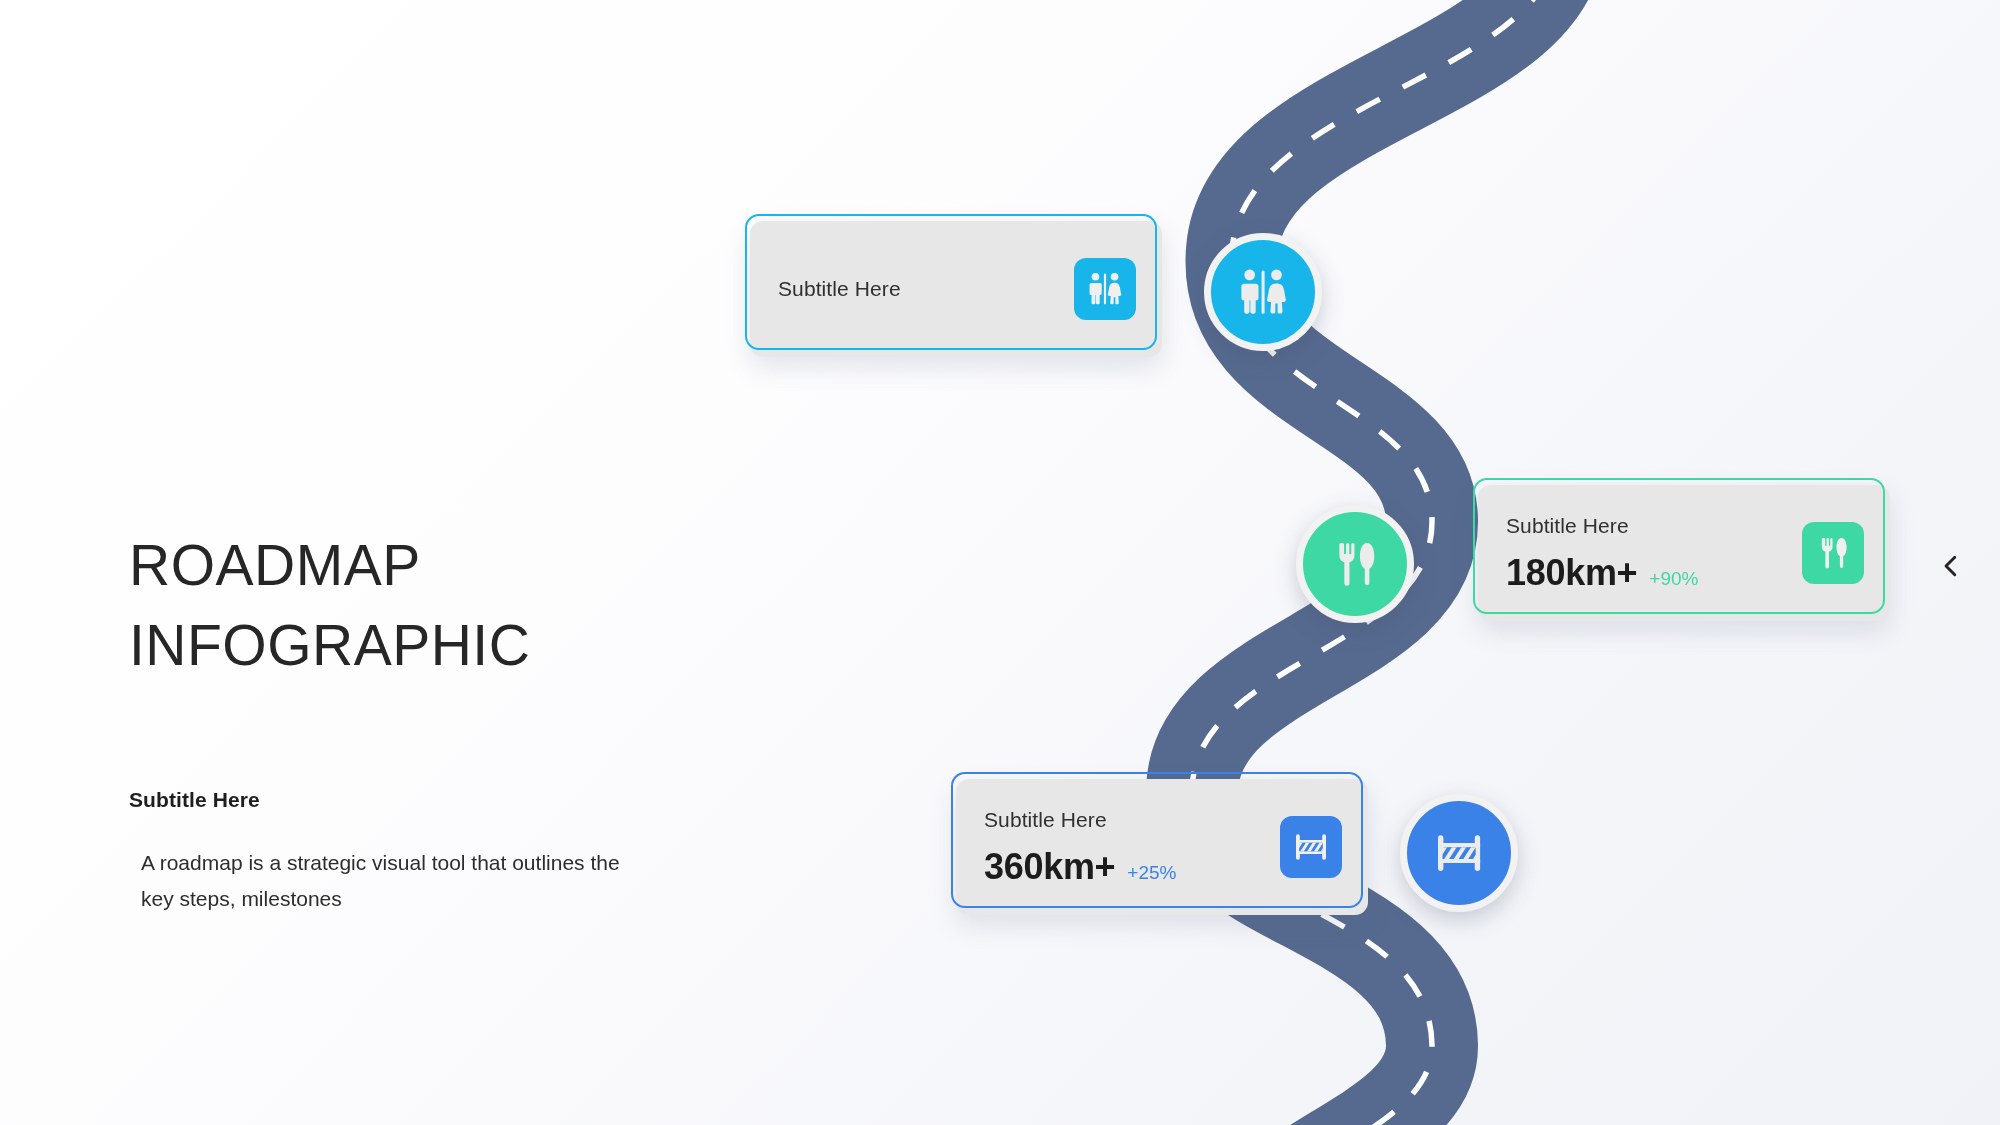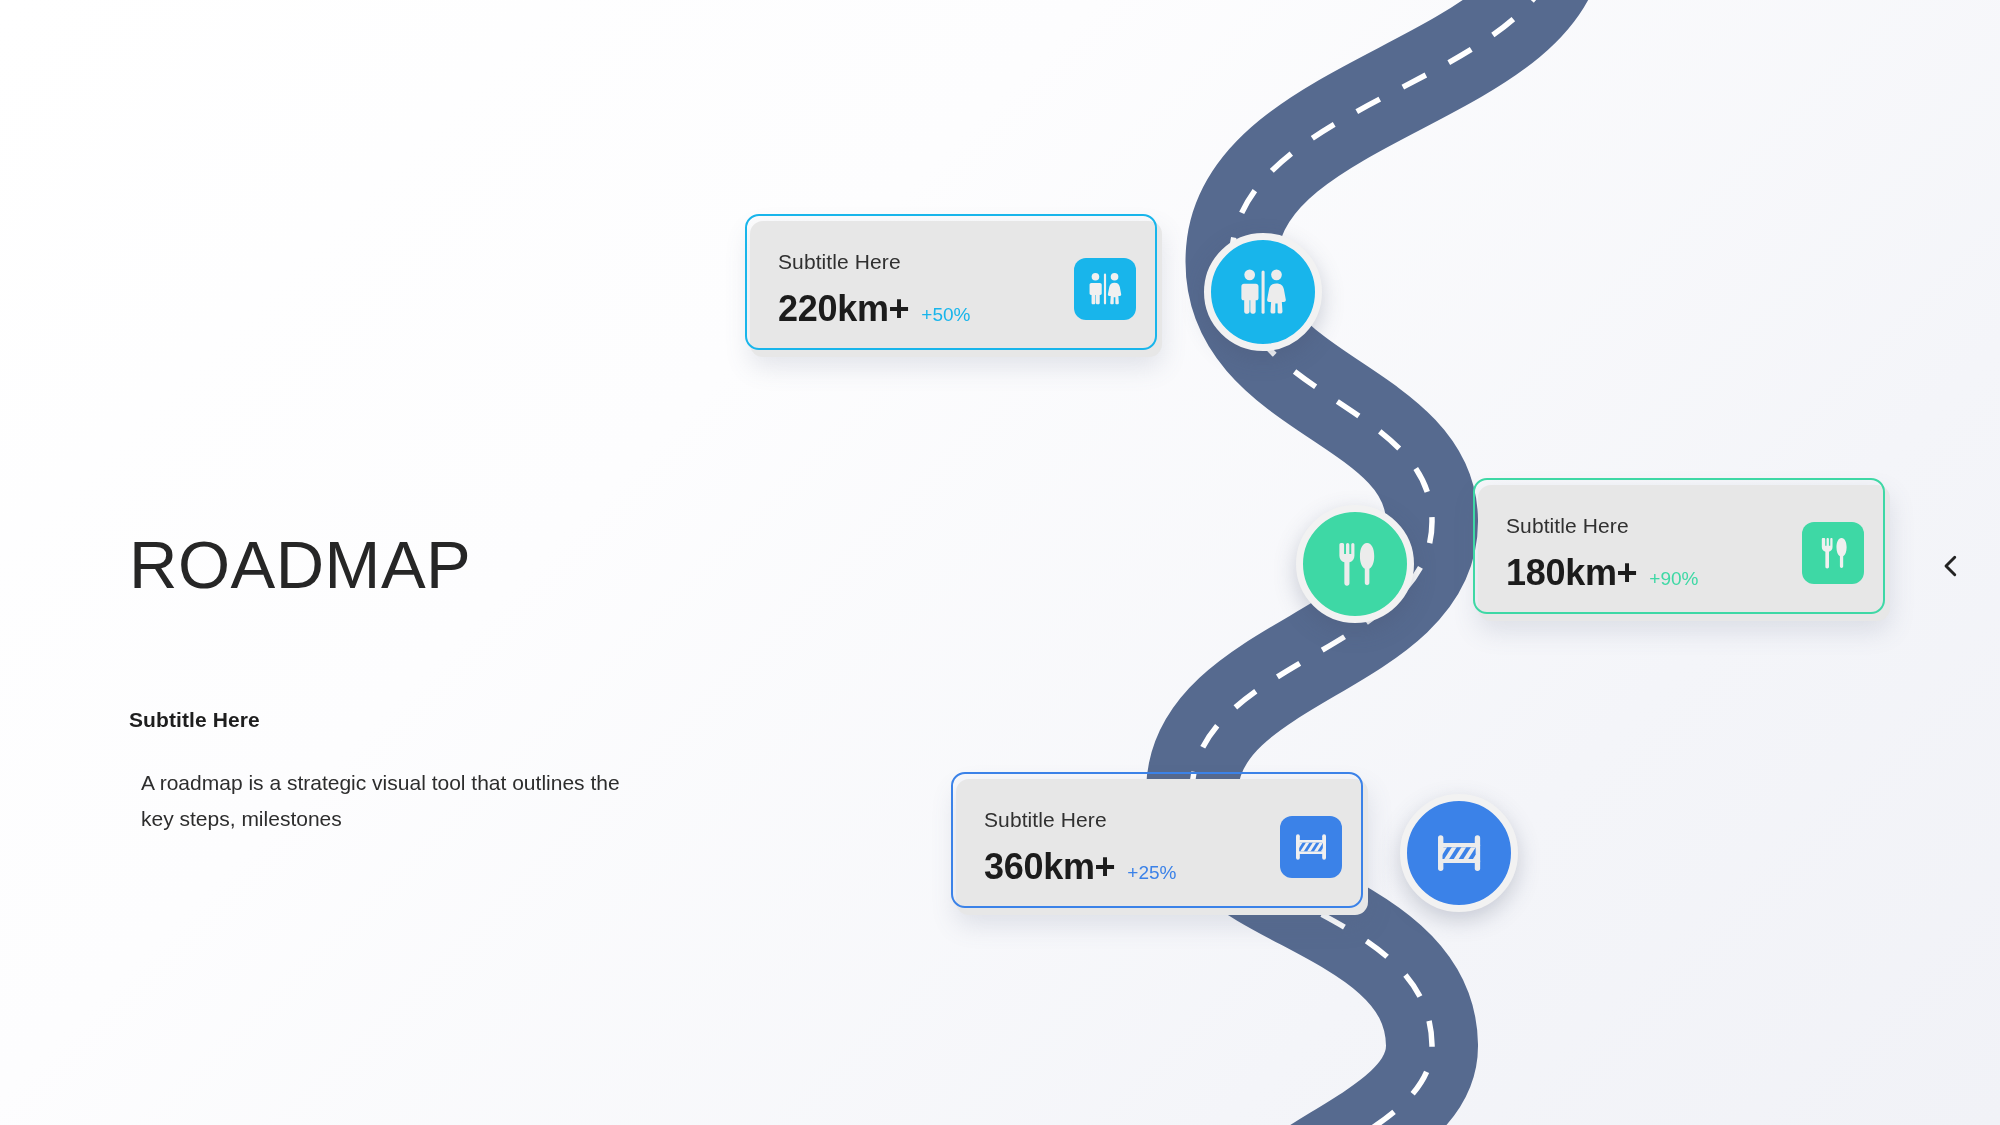--- a/index.html
+++ b/index.html
@@ -9,21 +9,21 @@
     font-family:"Liberation Sans","DejaVu Sans",sans-serif;
     -webkit-font-smoothing:antialiased;
   }
 
   
   #road-layer{position:absolute;inset:0;width:2000px;height:1125px;}
 
   
   #left-panel{position:absolute;left:129px;top:525px;width:640px;}
   #page-title{
-    font-size:67px;line-height:80px;font-weight:400;color:#262626;
+    font-size:57px;line-height:80px;font-weight:400;color:#262626;
     letter-spacing:.5px;margin:0;
   }
   #left-subtitle{
     margin:0;padding-top:103px;
     font-size:21px;font-weight:700;color:#1e1e1e;letter-spacing:.1px;
   }
   #left-body{
     margin:12px;padding-top:21px;
     font-size:21px;line-height:36px;font-weight:400;color:#2d2d2d;
     max-width:500px;
@@ -91,35 +91,31 @@
          C 1220 395, 1430 400, 1432 520
          C 1434 650, 1195 660, 1192 790
          C 1189 905, 1430 905, 1432 1045
          C 1433 1120, 1310 1150, 1255 1210"></path>
   </defs>
   <use href="#road-spine" fill="none" stroke="#566a8f" stroke-width="92" stroke-linecap="butt"></use>
   <use href="#road-spine" fill="none" stroke="#ffffff" stroke-width="5.5" stroke-dasharray="26 26" stroke-linecap="butt"></use>
 </svg>
 
 <div id="left-panel">
-  <h1 id="page-title"><span>ROADMAP</span><br></h1>
+  <h1 id="page-title"><span>ROADMAP</span><br><span>INFOGRAPHIC</span></h1>
   <p id="left-subtitle">Subtitle Here</p>
   <p id="left-body">A roadmap is a strategic visual tool that outlines the key steps, milestones</p>
 </div>
 
 <div class="card" style="left:745px;top:214px;width:412px;height:136px;">
   <div class="card-body"></div>
   <div class="card-accent" style="border-color:#18b5eb;"></div>
   <div class="card-inner">
     <div class="card-text">
       <div class="card-sub">Subtitle Here</div>
-      <div class="card-metric-row">
-        <span class="card-value">220km+</span>
-        <span class="card-delta" style="color:#18b5eb;">+50%</span>
-      </div>
     </div>
     <div class="card-icon-tile" style="background:#18b5eb;">
       <svg viewBox="0 0 44 44" fill="#f0f0f0">
         <circle cx="11.5" cy="8.5" r="4.2"></circle>
         <path d="M6.6 15.5h9.8c1.1 0 2 .9 2 2v9.4c0 .9-.7 1.6-1.6 1.6h-.6v8.8c0 .9-.7 1.6-1.6 1.6h-1c-.9 0-1.6-.7-1.6-1.6v-8.8h-.6v8.8c0 .9-.7 1.6-1.6 1.6h-1c-.9 0-1.6-.7-1.6-1.6v-8.8h-.6c-.9 0-1.6-.7-1.6-1.6v-9.4c0-1.1.9-2 2-2z"></path>
         <rect x="20.8" y="5" width="2.4" height="34" rx="1.2"></rect>
         <circle cx="32.5" cy="8.5" r="4.2"></circle>
         <path d="M32.5 15.2c3.3 0 5.2 1.6 5.8 4.6l1.5 8c.2 1.1-.5 1.9-1.5 1.9h-1.6l.5 7.3c.1 1-.6 1.8-1.6 1.8h-1.3c-.5 0-.9-.4-.9-.9v-6.9h-1.8v6.9c0 .5-.4.9-.9.9h-1.3c-1 0-1.7-.8-1.6-1.8l.5-7.3h-1.6c-1 0-1.7-.8-1.5-1.9l1.5-8c.6-3 2.5-4.6 5.8-4.6z"></path>
       </svg>
     </div>

